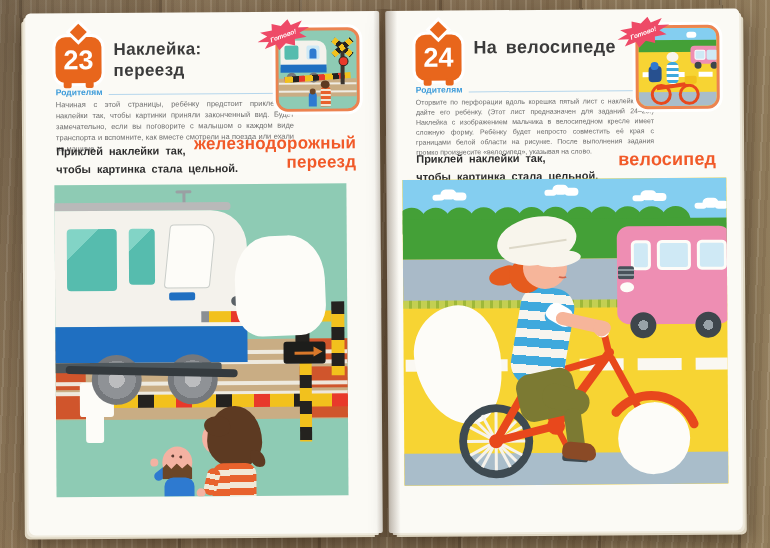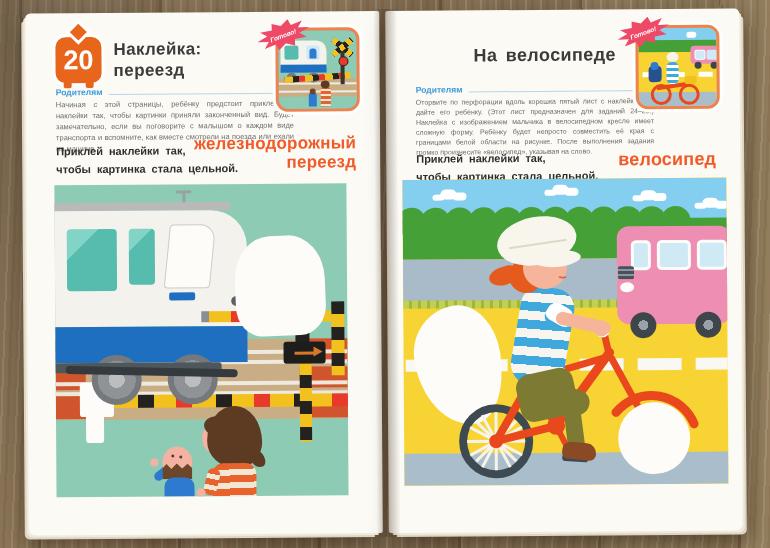--- a/index.html
+++ b/index.html
@@ -22,21 +22,21 @@
   
   .badge{position:absolute;left:30px;top:24px;width:46px;height:46px;border-radius:10px;
     background:var(--badge-orange,#e8661c);color:#fff;font-weight:bold;font-size:27px;
     display:flex;align-items:center;justify-content:center;box-shadow:0 0 0 3px #fff;z-index:2;}
   .badge::before{content:"";position:absolute;top:-11px;left:50%;width:12px;height:12px;
     background:var(--badge-orange,#e8661c);transform:translateX(-50%) rotate(45deg);box-shadow:0 0 0 3px #fff;z-index:-1;}
   .badge::after{content:"";position:absolute;bottom:-5px;left:8px;width:8px;height:7px;border-radius:2px;
     background:var(--badge-orange,#e8661c);box-shadow:22px 0 0 var(--badge-orange,#e8661c);z-index:-1;}
   .title{position:absolute;left:88px;top:26px;font-size:17px;font-weight:bold;color:var(--title-dark,#3b3b3b);
     line-height:1.25;letter-spacing:.4px;word-spacing:3px;}
-  .pr .title{top:34px;font-size:18px;}
+  .pr .title{top:26px;font-size:18px;}
   .thumb-wrap{position:absolute;right:20px;top:16px;width:84px;height:84px;z-index:3;}
   .thumb{width:84px;height:84px;border:3px solid var(--thumb-border-orange,#ec8350);border-radius:12px;
     box-shadow:0 0 0 3px #fff;overflow:hidden;position:relative;box-sizing:border-box;background:#8ecbb4;}
   .burst{position:absolute;left:-20px;top:-8px;width:56px;height:30px;background:var(--done-badge-pink,#ee4a67);
     display:flex;align-items:center;justify-content:center;transform:rotate(-16deg);z-index:4;
     clip-path:polygon(98% 50%,78.5% 59.3%,88.8% 78.2%,67.6% 74.3%,64.8% 95.6%,50% 80%,35.2% 95.6%,32.4% 74.3%,11.2% 78.2%,21.5% 59.3%,2% 50%,21.5% 40.7%,11.2% 21.8%,32.4% 25.7%,35.2% 4.4%,50% 20%,64.8% 4.4%,67.6% 25.7%,88.8% 21.8%,78.5% 40.7%);}
   .burst span{color:#fff;font-size:6.5px;font-weight:bold;font-style:italic;transform:rotate(-4deg);}
   
   .parents{position:absolute;left:30px;top:74px;width:238px;}
   .prow{display:flex;align-items:flex-end;}
@@ -157,21 +157,21 @@
   .g-seam{left:18px;top:24px;width:58px;height:2px;background:#ddd8c8;transform:rotate(-8deg);}
   .g-brim{left:44px;top:32px;width:46px;height:16px;border-radius:50%;background:#f8f5ec;transform:rotate(-6deg);}
 </style>
 </head>
 <body>
 
 <div class="stage">
   <div class="book">
 
     <div class="page pl">
-      <div class="badge">20</div>
+      <div class="badge">23</div>
       <div class="title">
         <div>Наклейка:</div>
         <div>переезд</div>
       </div>
 
       <div class="thumb-wrap">
         <div class="burst">
           <span>Готово!</span>
         </div>
         <div class="thumb">
@@ -272,20 +272,21 @@
           <div class="m-bang"></div>
           <div class="m-curl"></div>
           <div class="m-body"></div>
           <div class="m-arm"></div>
         </div>
         <div class="hands"></div>
       </div>
     </div>
 
     <div class="page pr">
+      <div class="badge">24</div>
       <div class="title">
         <div>На велосипеде</div>
       </div>
 
       <div class="thumb-wrap">
         <div class="burst">
           <span>Готово!</span>
         </div>
         <div class="thumb" style="background:#f7d433;">
           <div style="position:absolute;left:0;top:0;width:100%;height:16px;background:#84cef0;"></div>

